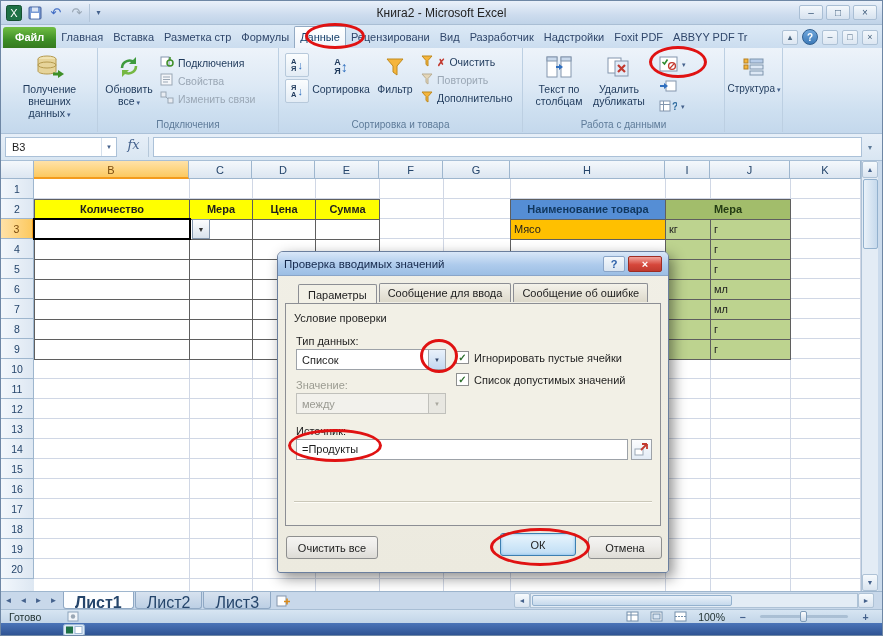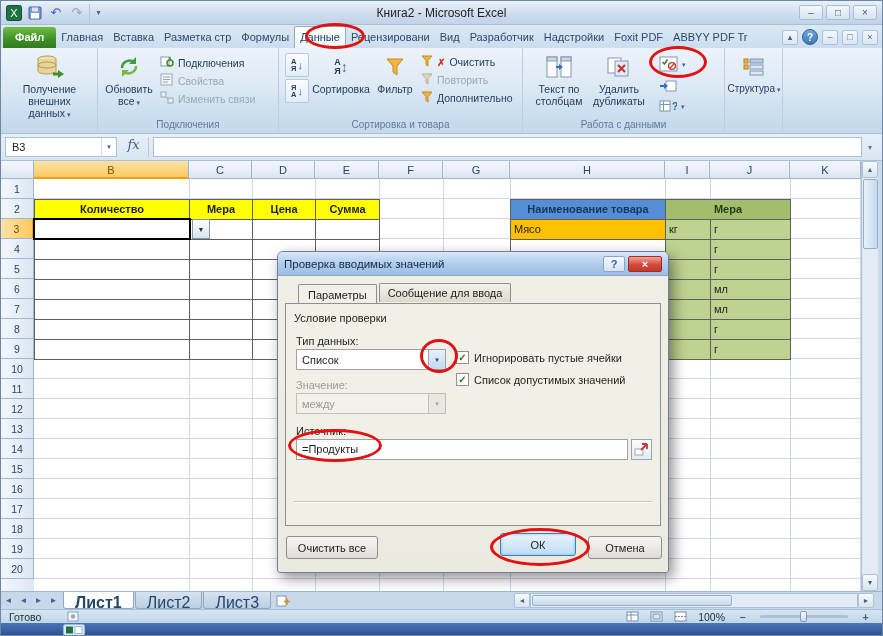--- a/index.html
+++ b/index.html
@@ -585,20 +585,21 @@
   <div id="dialog">
     <div class="dlg-title">
       <span>Проверка вводимых значений</span>
       <span class="dhelp">?</span>
       <span class="dclose">×</span>
     </div>
     <div class="dtabs">
 
     <span class="dtab active">Параметры</span>
         <span class="dtab">Сообщение для ввода</span>
+        <span class="dtab">Сообщение об ошибке</span>
       </div>
     <div class="dpage">
       <span class="dlabel" style="left:8px;top:8px">Условие проверки</span>
       <span class="dlabel" style="left:10px;top:31px">Тип данных:</span>
       <div class="combo" style="left:10px;top:45px;width:150px">
         <span>Список</span>
         <span class="ca">▼</span>
       </div>
       <label class="chk" style="left:170px;top:47px">
         <span class="box">

